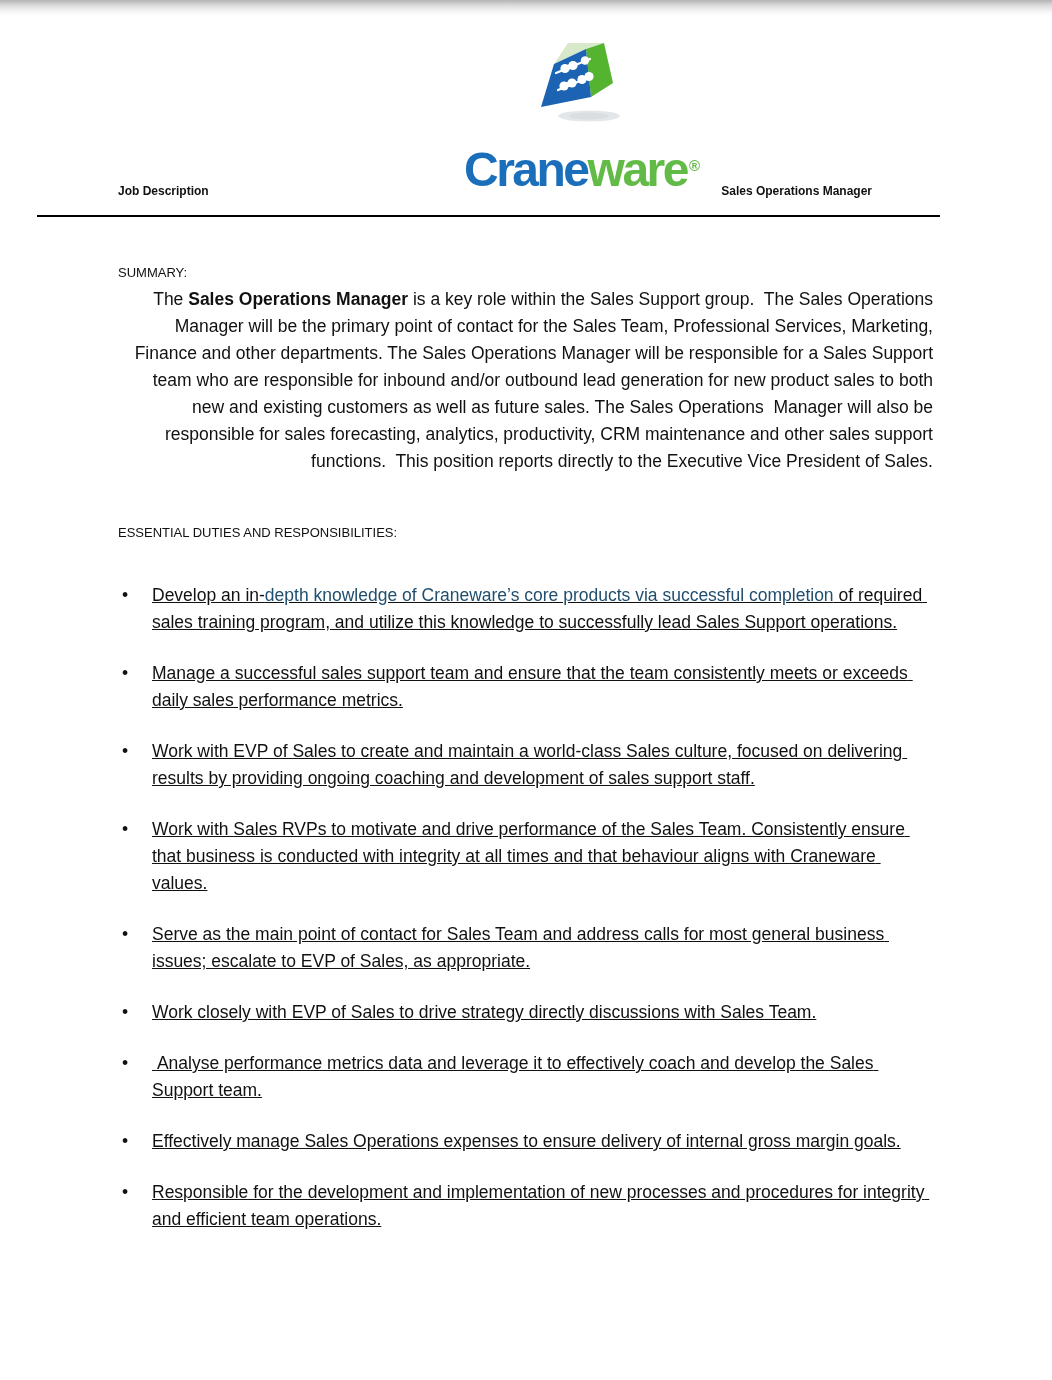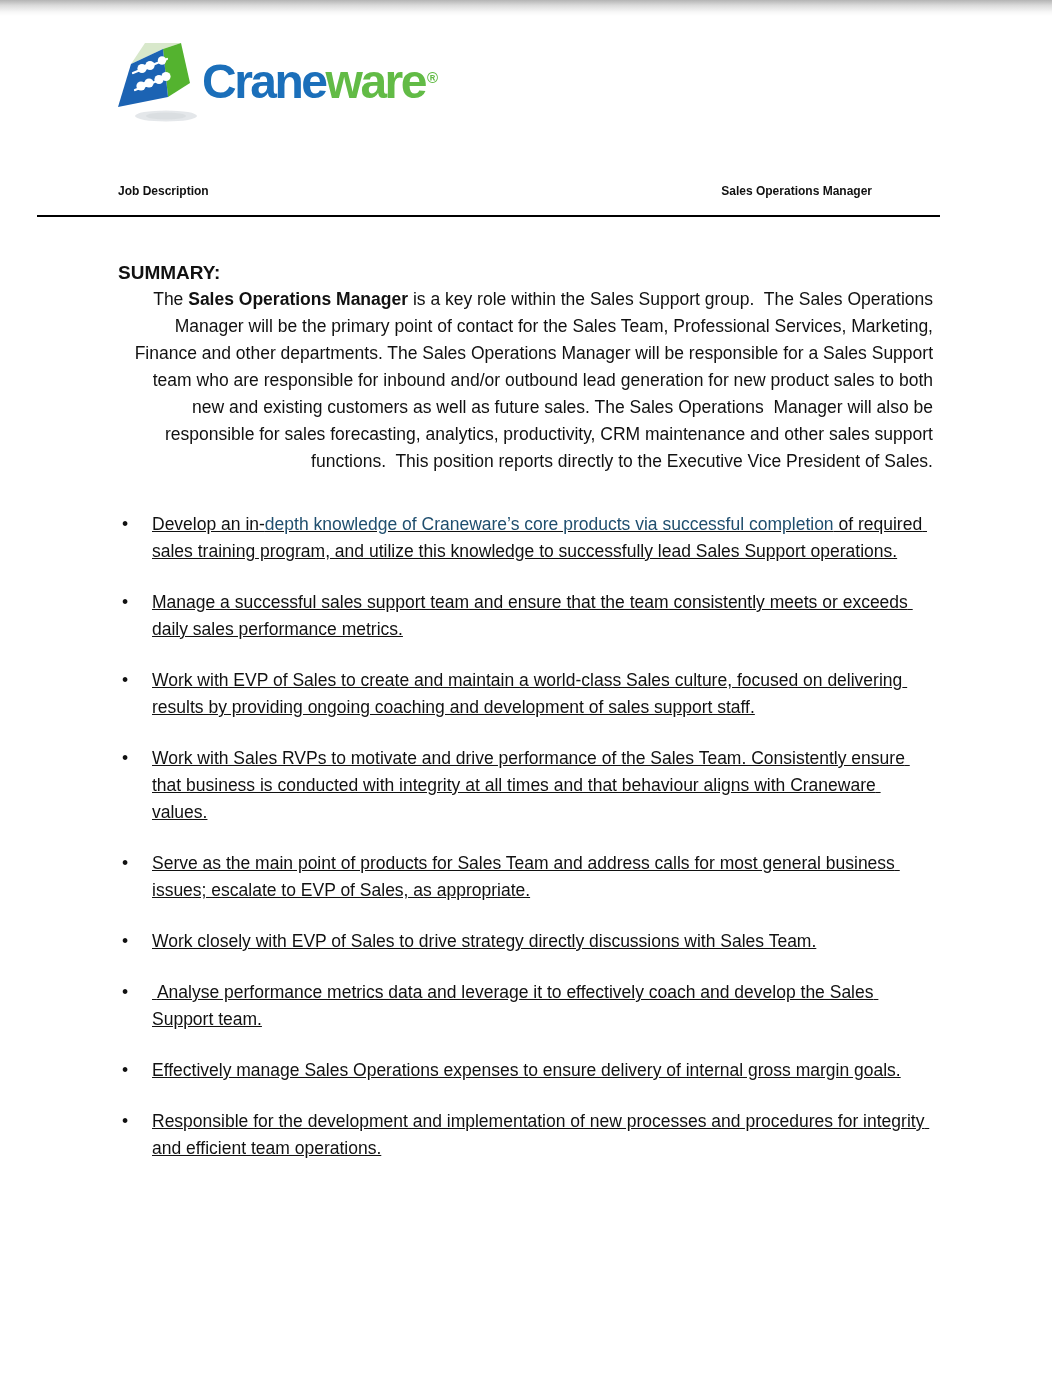--- a/index.html
+++ b/index.html
@@ -12,21 +12,22 @@
     overflow:hidden;
   }
   .top-shadow {
     position:absolute; top:0; left:0; width:1052px; height:16px;
     background:linear-gradient(to bottom, #b4b4b4 0%, #dcdcdc 35%, #f7f7f7 75%, #ffffff 100%);
   }
   .logo {
     margin:36px 0 0 114px;
     height:88px;
     display:flex;
-    align-items:flex-start;
+    align-items:center;
+    flex-direction:column;
   }
   .logo-icon { width:92px; height:88px; flex:none; }
   .logo-text {
     font-weight:bold;
     font-size:48px;
     line-height:48px;
     letter-spacing:-2.5px;
     margin-top:22px;
     margin-left:-4px;
     white-space:nowrap;
@@ -54,22 +55,22 @@
     width:903px;
     margin:13px 0 0 37px;
   }
   .content {
     margin:42px 0 0 118px;
     width:815px;
     font-size:17.5px;
     line-height:27px;
   }
   .section-heading {
-    font-size:19px;
-    font-weight:bold;
+    font-size:13px;
+    font-weight:normal;
     line-height:27px;
   }
   .duties-heading { margin-top:44px; }
   .para { white-space:pre-wrap;text-align:right; }
   .seg-bold { font-weight:bold; }
   .duties-list {
     list-style:none;
     margin-top:36px;
   }
   .duties-list li {
@@ -124,41 +125,42 @@
   <span>Job Description</span>
   <span>Sales Operations Manager</span>
 </div>
 
 <hr class="header-divider">
 
 <div class="content">
   <h2 class="section-heading">SUMMARY:</h2>
   <p class="para" id="summary-para"><span>The </span><span class="seg-bold">Sales Operations Manager</span><span> is a key role within the Sales Support group.  The Sales Operations Manager will be the primary point of contact for the Sales Team, Professional Services, Marketing, Finance and other departments. The Sales Operations Manager will be responsible for a Sales Support team who are responsible for inbound and/or outbound lead generation for new product sales to both new and existing customers as well as future sales. The Sales Operations  Manager will also be responsible for sales forecasting, analytics, productivity, CRM maintenance and other sales support functions.  This position reports directly to the Executive Vice President of Sales.</span></p>
 
+  <h2 class="section-heading duties-heading">ESSENTIAL DUTIES AND RESPONSIBILITIES:</h2>
 
   <ul class="duties-list" id="duties-list">
       <li>
         <span class="bullet-marker">•</span>
         <span class="bullet-text"><span>Develop an in-</span><span style="color: rgb(31, 78, 110);">depth knowledge of Craneware’s core products via successful completion</span><span> of required sales training program, and utilize this knowledge to successfully lead Sales Support operations.</span></span>
       </li>
       <li>
         <span class="bullet-marker">•</span>
         <span class="bullet-text"><span>Manage a successful sales support team and ensure that the team consistently meets or exceeds daily sales performance metrics.</span></span>
       </li>
       <li>
         <span class="bullet-marker">•</span>
         <span class="bullet-text"><span>Work with EVP of Sales to create and maintain a world-class Sales culture, focused on delivering results by providing ongoing coaching and development of sales support staff.</span></span>
       </li>
       <li>
         <span class="bullet-marker">•</span>
         <span class="bullet-text"><span>Work with Sales RVPs to motivate and drive performance of the Sales Team. Consistently ensure that business is conducted with integrity at all times and that behaviour aligns with Craneware values.</span></span>
       </li>
       <li>
         <span class="bullet-marker">•</span>
-        <span class="bullet-text"><span>Serve as the main point of products for Sales Team and address calls for most general business issues; escalate to EVP of Sales, as appropriate.</span></span>
+        <span class="bullet-text"><span>Serve as the main point of contact for Sales Team and address calls for most general business issues; escalate to EVP of Sales, as appropriate.</span></span>
       </li>
       <li>
         <span class="bullet-marker">•</span>
         <span class="bullet-text"><span>Work closely with EVP of Sales to drive strategy directly discussions with Sales Team.</span></span>
       </li>
       <li>
         <span class="bullet-marker">•</span>
         <span class="bullet-text"><span> Analyse performance metrics data and leverage it to effectively coach and develop the Sales Support team.</span></span>
       </li>
       <li>

